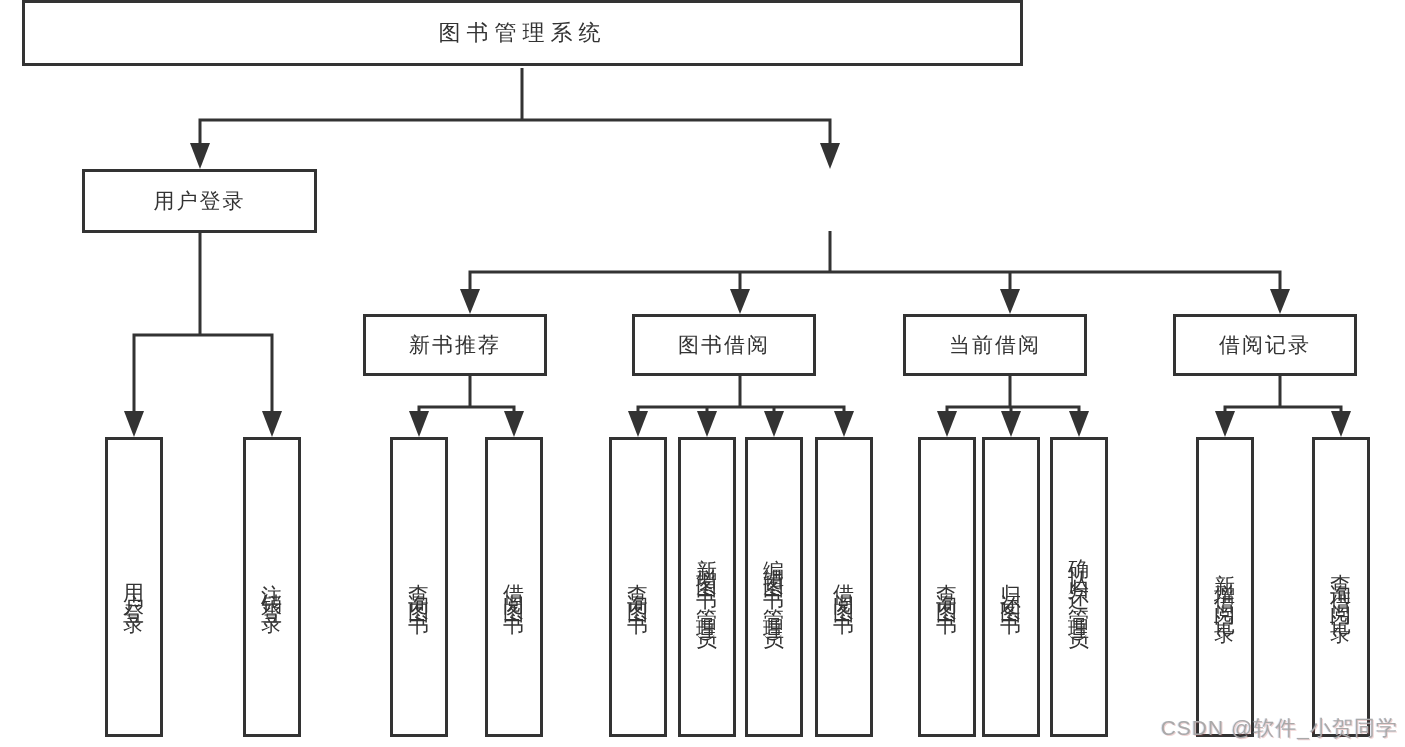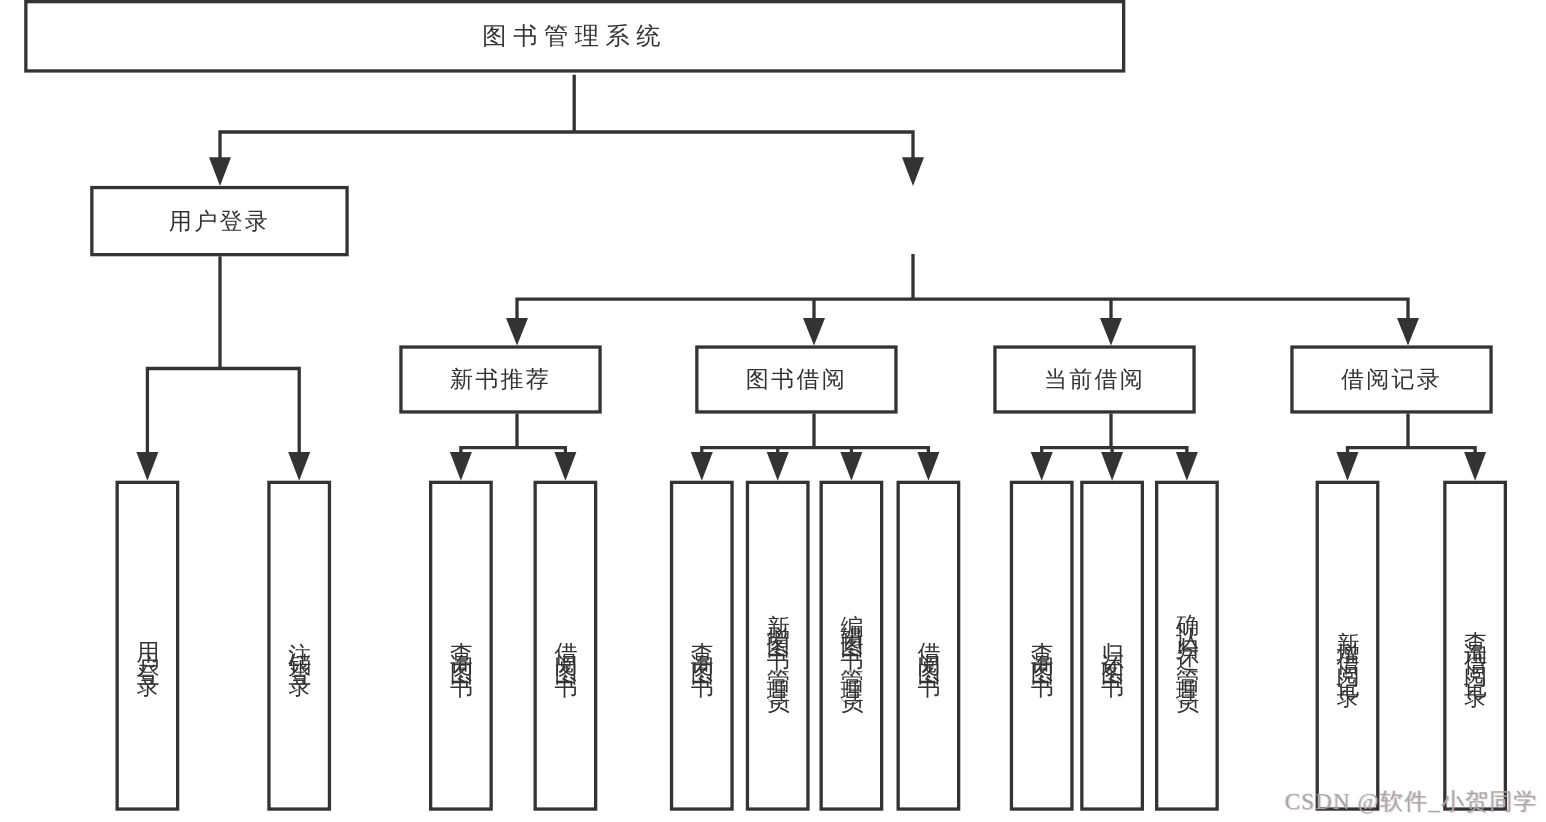--- a/index.html
+++ b/index.html
@@ -18,21 +18,20 @@
   .leaf{top:437px;width:58px;height:300px;}
   .leaf span{
     writing-mode:vertical-rl;text-orientation:mixed;
     font-size:21px;line-height:1;letter-spacing:10px;
     white-space:nowrap;
   }
   .watermark{
     position:absolute;right:7px;bottom:5px;z-index:3;
     font-size:21px;letter-spacing:1px;color:#a9a9a9;
     text-shadow:1px 1px 0 rgba(190,80,80,0.25), -1px 0 0 rgba(110,140,200,0.2);
-    font-family:Liberation Serif, serif;
   }
 </style>
 </head>
 <body>
 
 <div class="stage">
 
   <svg class="wires" width="1405" height="747" viewBox="0 0 1405 747">
     <path fill="none" stroke="#333333" stroke-width="3" d="
       M522 68 V121.5

